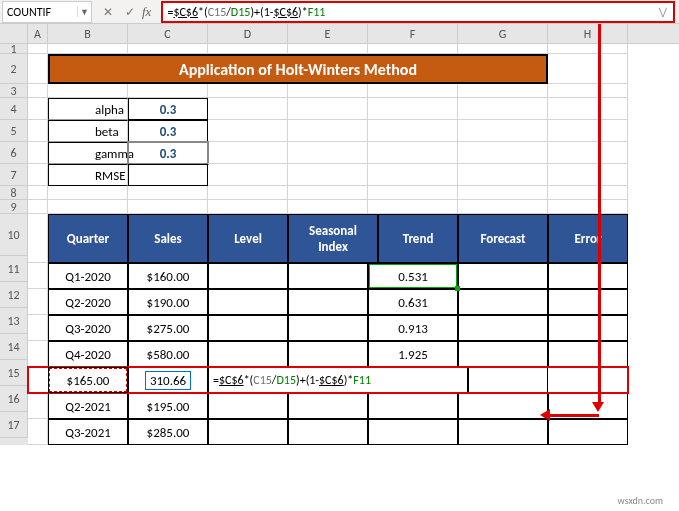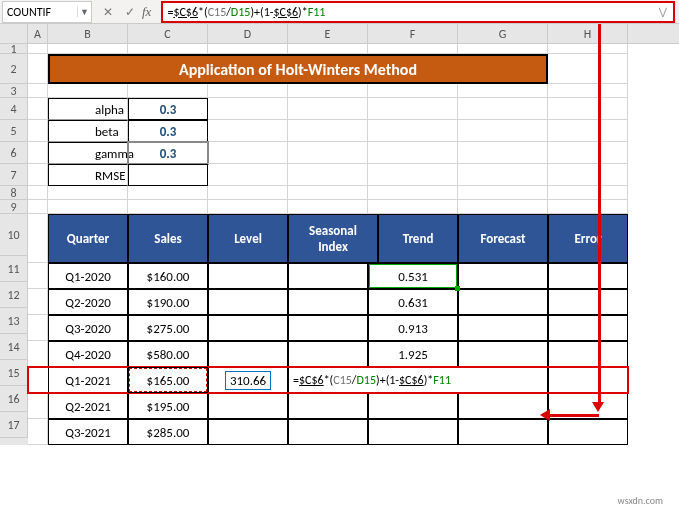--- a/index.html
+++ b/index.html
@@ -256,21 +256,20 @@
   <div class="cell cC td">$580.00</div>
   <div class="cell cD td"></div>
   <div class="cell cE td"></div>
   <div class="cell cF td">1.925</div>
   <div class="cell cG td"></div>
   <div class="cell cH td"></div>
 </div>
 
 <div class="row hl-row" style="height:26px;position:relative">
   <div class="cell cA" style="border:none"></div>
-  <div class="cell cB td">Q1-2021</div>
   <div class="cell cC td sel-c15">$165.00</div>
   <div class="cell cD td sel-d15">
           <span class="inner">310.66</span>
         </div>
   <div class="cell td cell-formula" style="width:260px">
     =<span class="ref-r">$C$6</span>*(<span class="ref-b">C15</span>/<span class="ref-g">D15</span>)+(1-<span class="ref-r">$C$6</span>)*<span class="ref-g">F11</span>
   </div>
   <div class="cell cH td"></div>
 </div>
 

